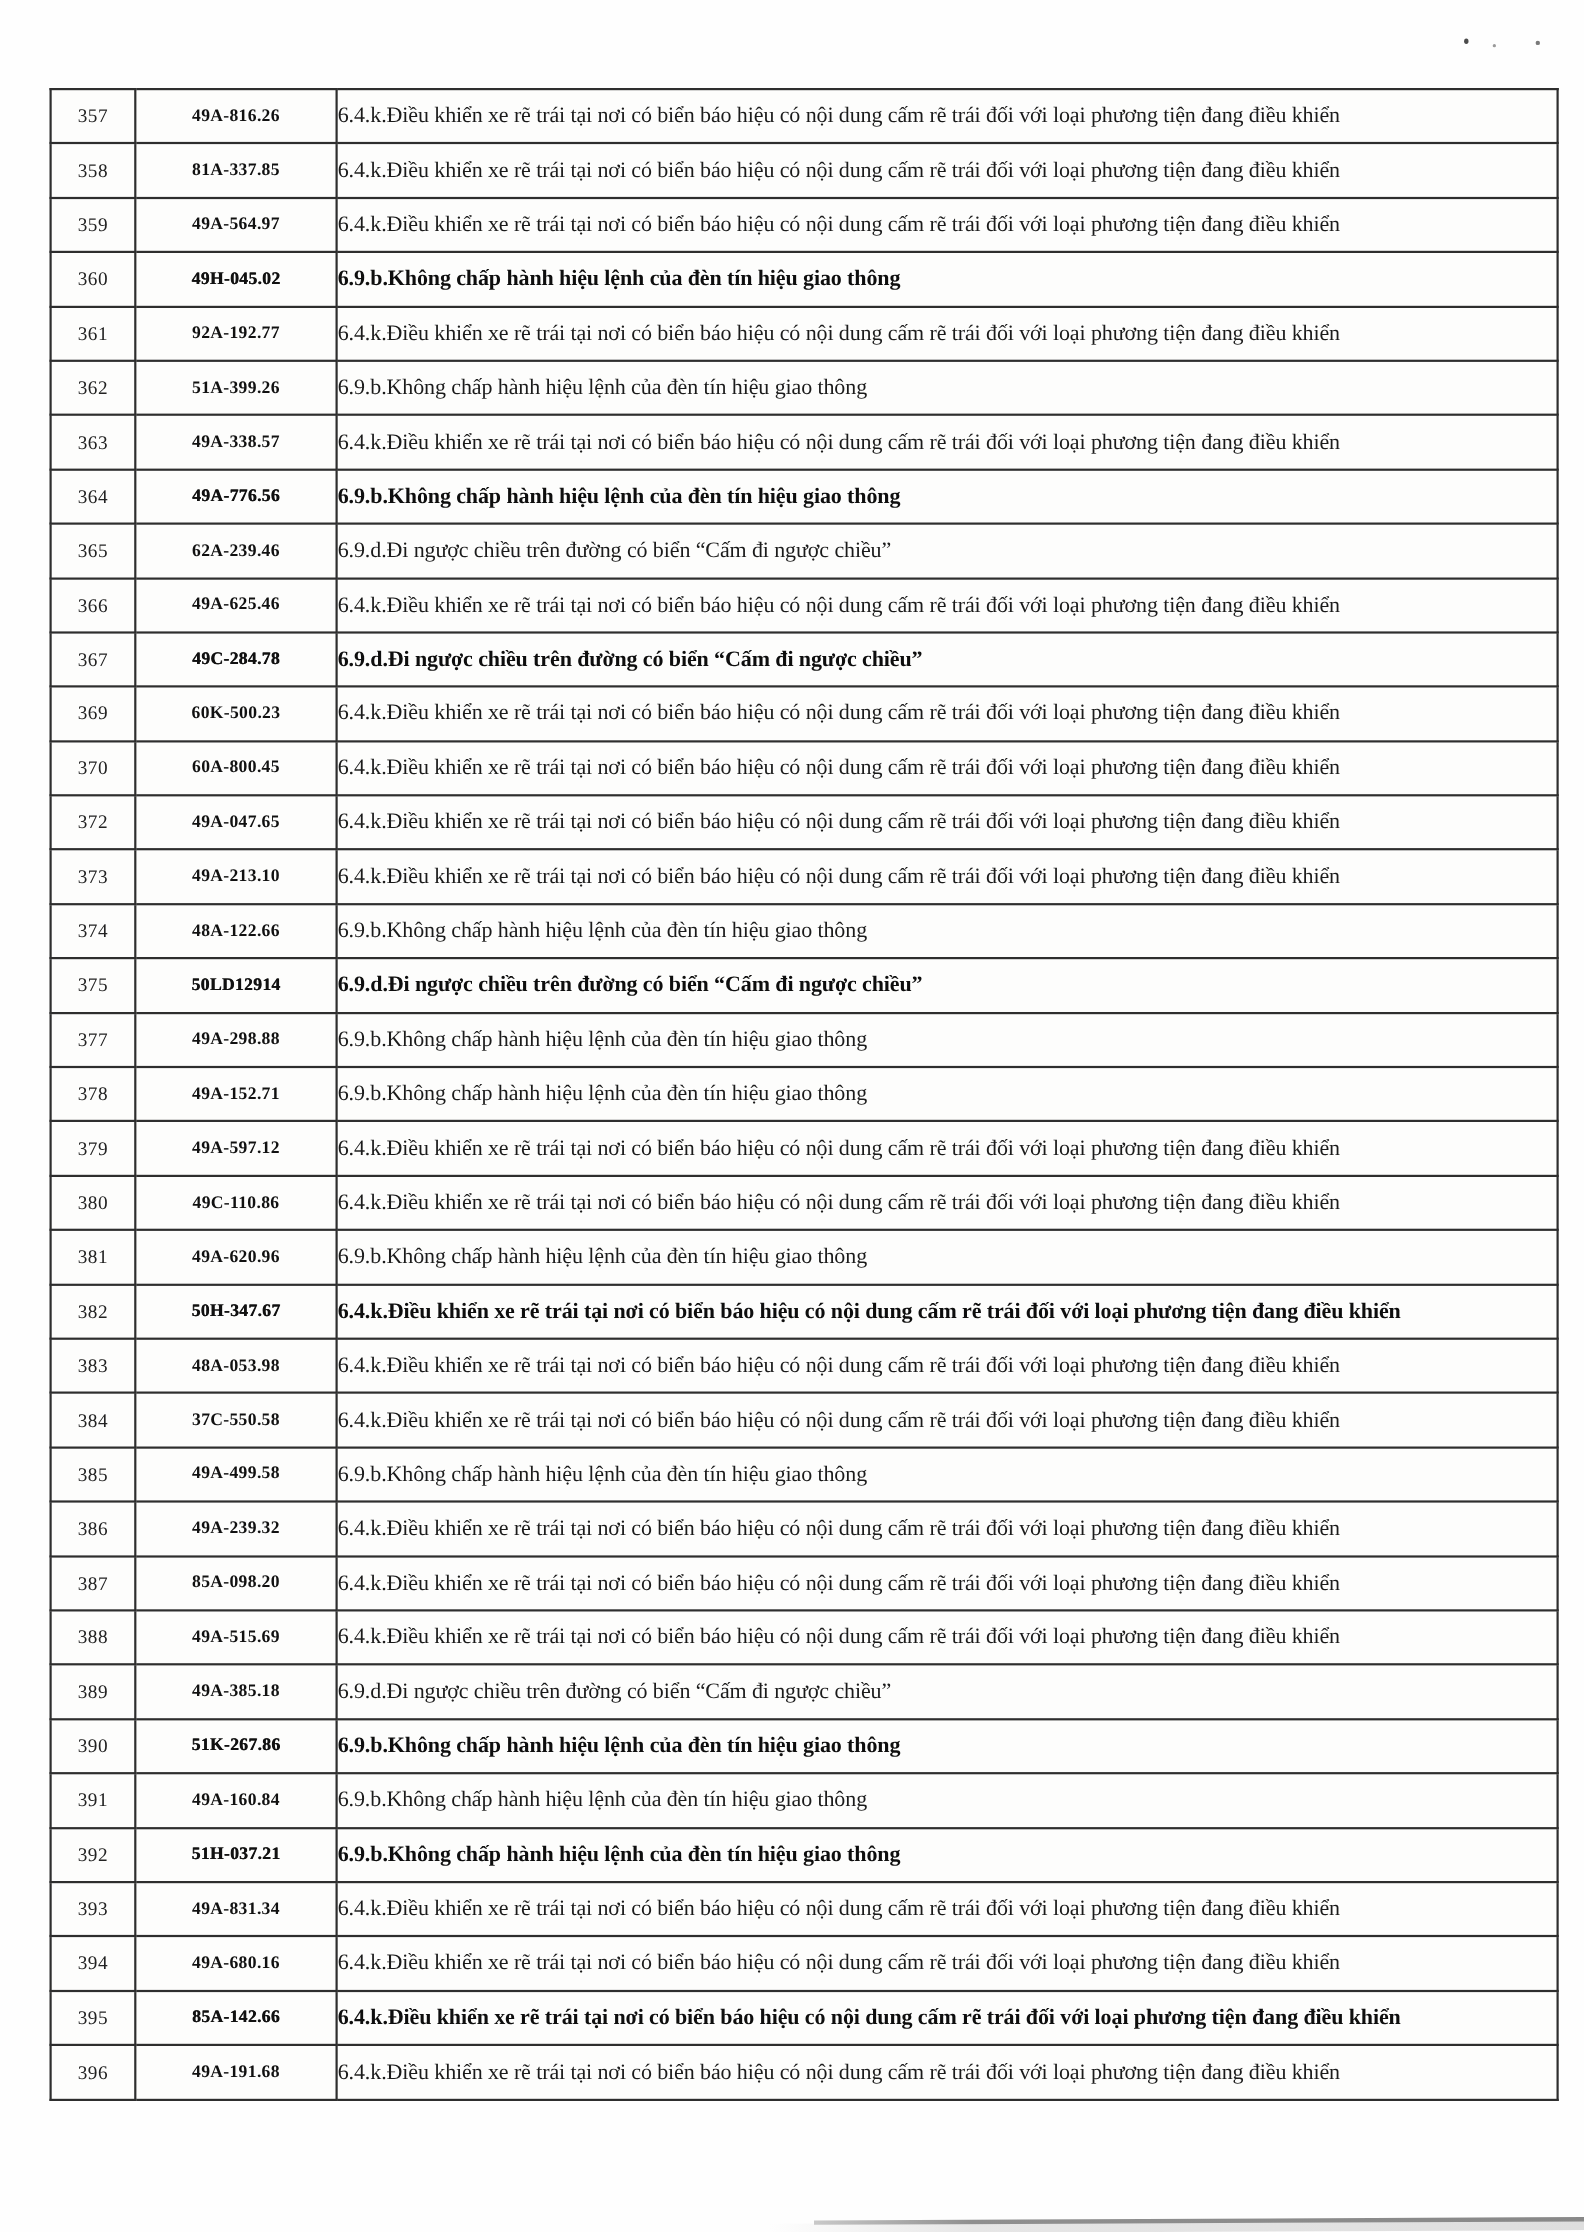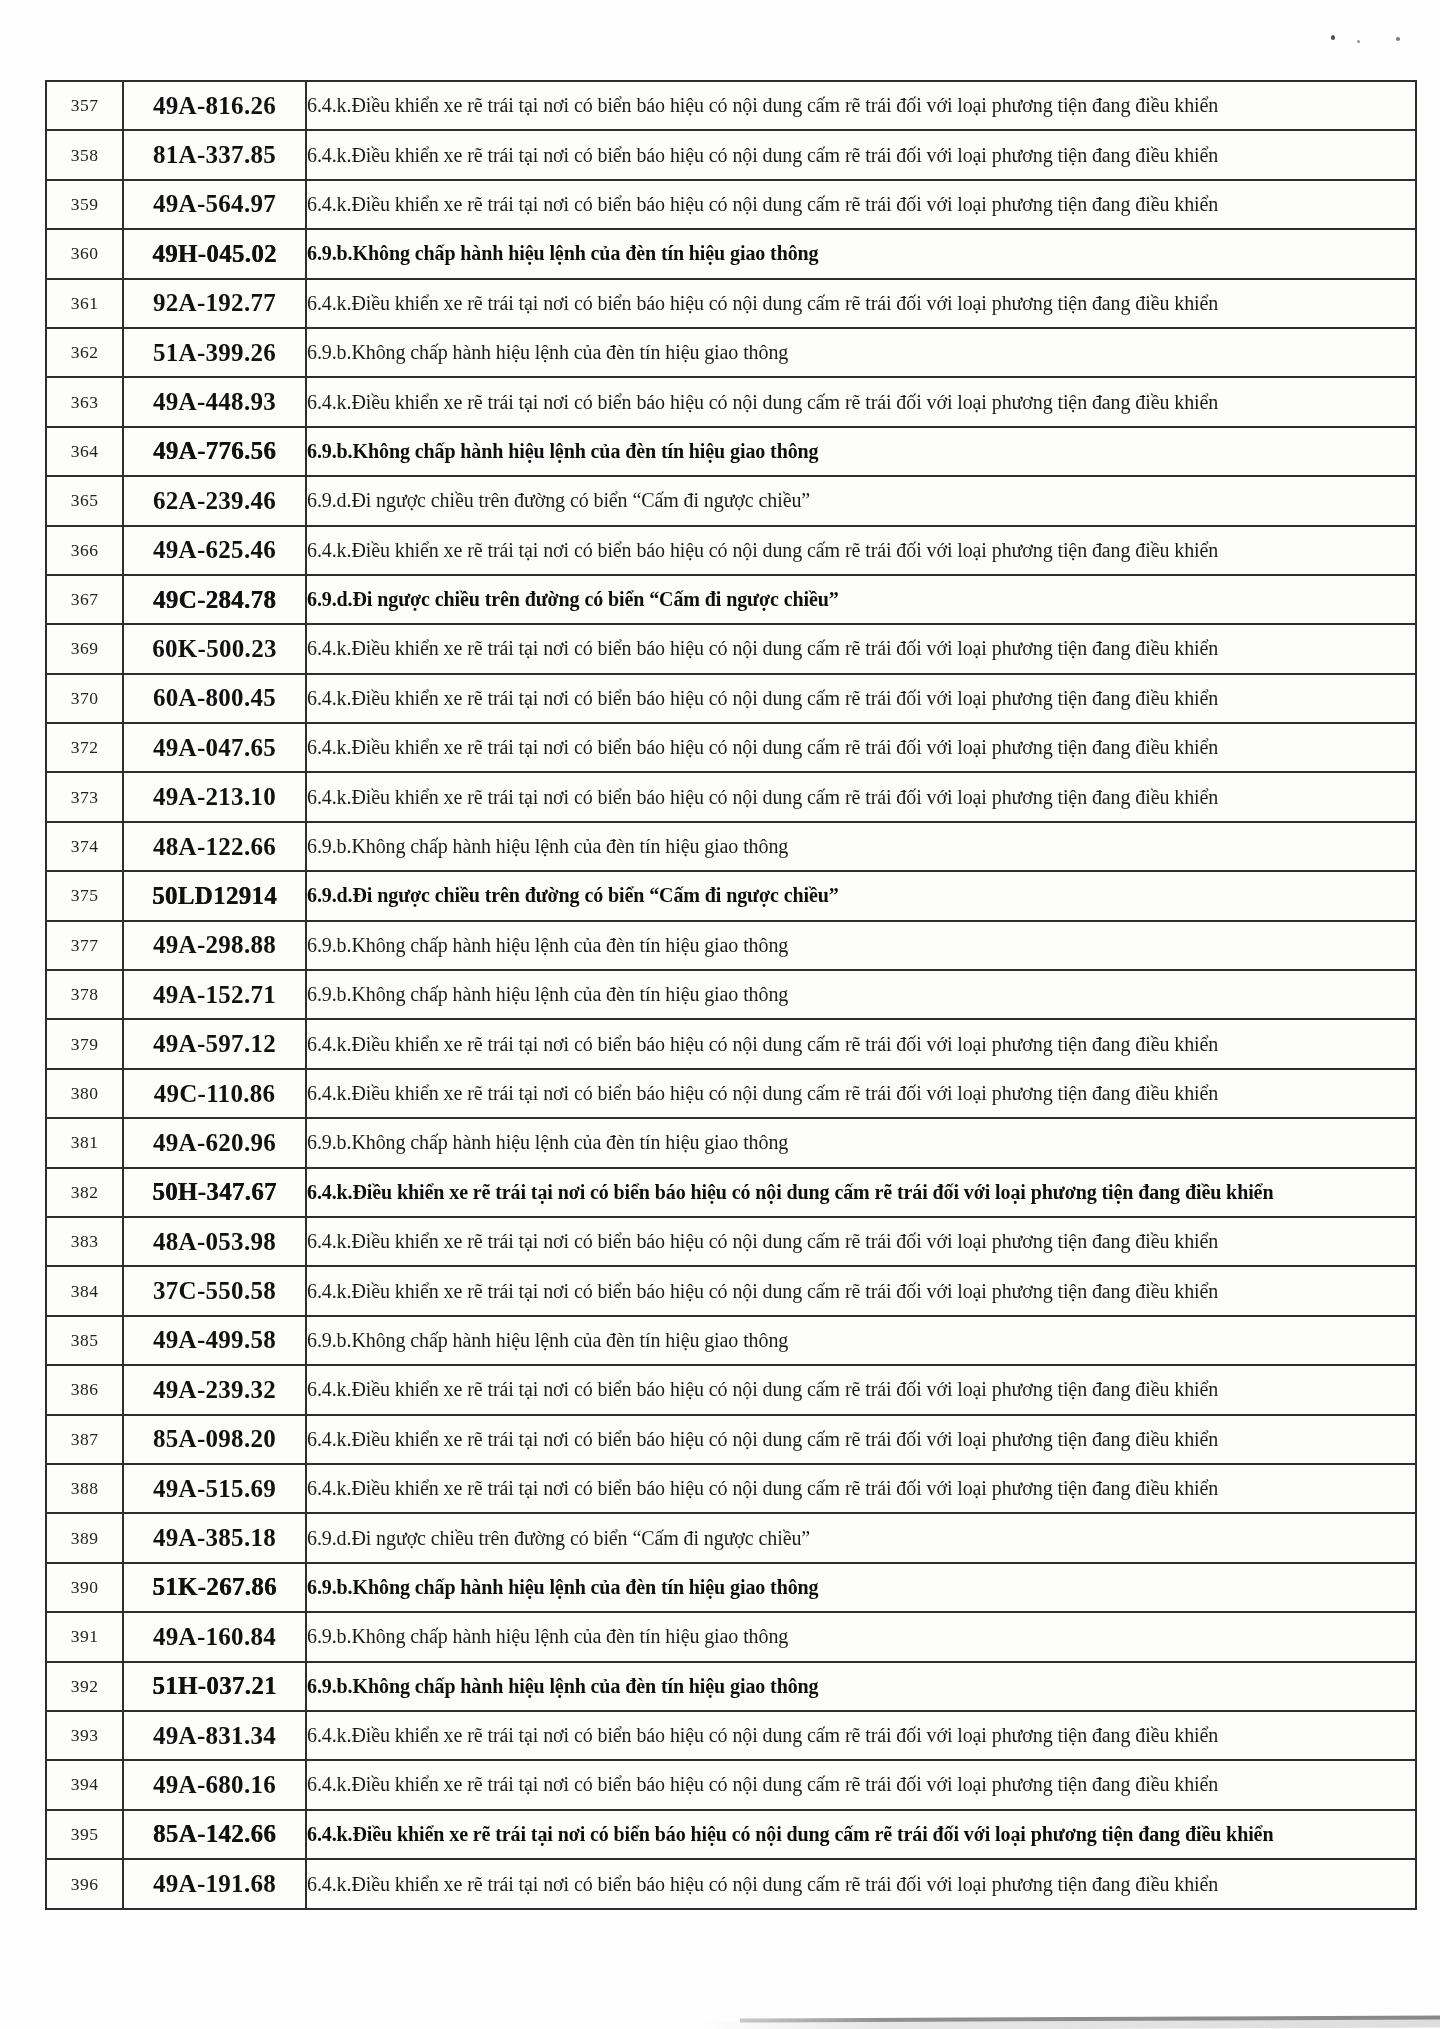--- a/index.html
+++ b/index.html
@@ -37,21 +37,21 @@
   }
   td.no {
     text-align: center;
     font-size: 17.5px;
     letter-spacing: 0.5px;
     color: #222;
   }
   td.plate {
     text-align: center;
     font-weight: bold;
-    font-size: 25px;
+    font-size: 16px;
     letter-spacing: 0.3px;
     color: #111;
   }
   td.violation {
     font-size: 20px;
     padding-left: 5px;
     color: #1b1b1b;
     letter-spacing: -0.1px;
     margin-left: 28px;
   }
@@ -127,21 +127,21 @@
           <td class="plate">92A-192.77</td>
           <td class="violation">6.4.k.Điều khiển xe rẽ trái tại nơi có biển báo hiệu có nội dung cấm rẽ trái đối với loại phương tiện đang điều khiển</td>
         </tr>
         <tr>
           <td class="no">362</td>
           <td class="plate">51A-399.26</td>
           <td class="violation">6.9.b.Không chấp hành hiệu lệnh của đèn tín hiệu giao thông</td>
         </tr>
         <tr>
           <td class="no">363</td>
-          <td class="plate">49A-448.93</td>
+          <td class="plate">49A-338.57</td>
           <td class="violation">6.4.k.Điều khiển xe rẽ trái tại nơi có biển báo hiệu có nội dung cấm rẽ trái đối với loại phương tiện đang điều khiển</td>
         </tr>
         <tr class="heavy">
           <td class="no">364</td>
           <td class="plate">49A-776.56</td>
           <td class="violation">6.9.b.Không chấp hành hiệu lệnh của đèn tín hiệu giao thông</td>
         </tr>
         <tr>
           <td class="no">365</td>
           <td class="plate">62A-239.46</td>

